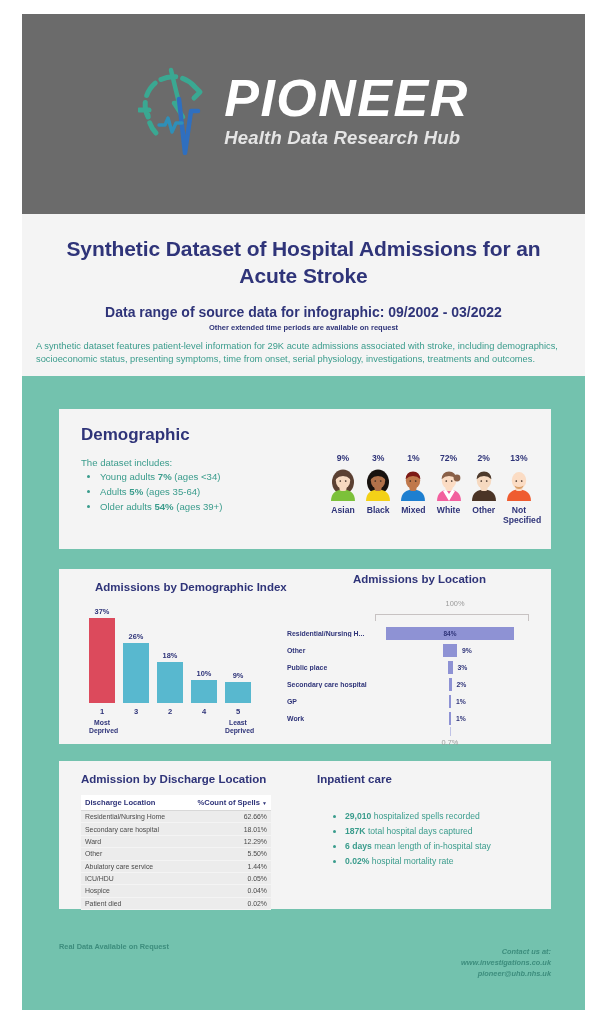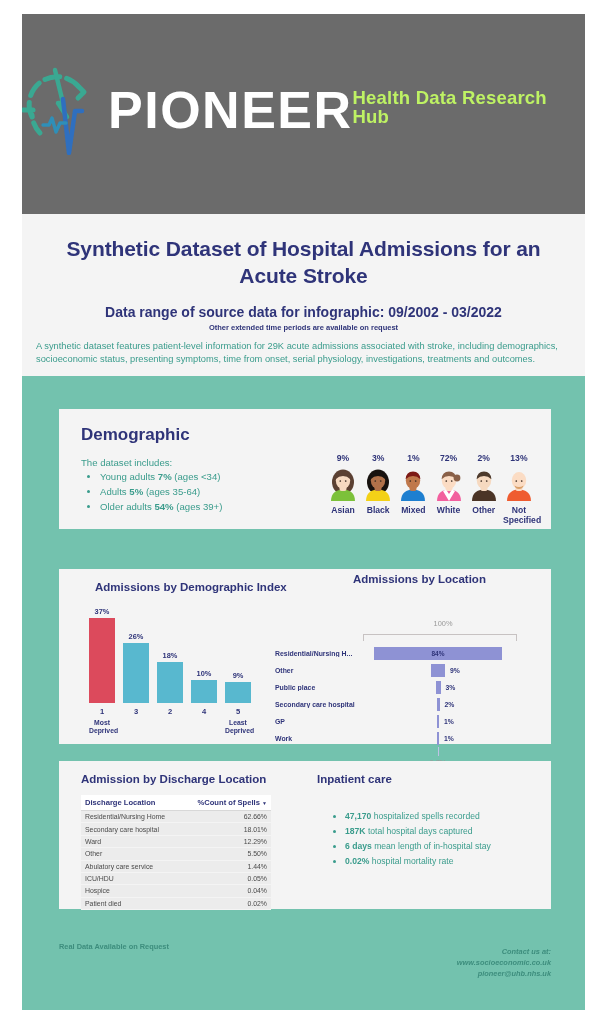--- a/index.html
+++ b/index.html
@@ -12,26 +12,26 @@
   .page{position:relative;width:607px;height:1024px;background:#ffffff;}
 
   
   .header{
     position:absolute;left:22px;top:14px;width:563px;height:200px;
     background:#6b6b6b;
     display:flex;align-items:center;justify-content:center;
   }
   .logo-wrap{display:flex;align-items:center;gap:12px;transform:translateY(-4px);}
   .logo-mark{width:74px;height:90px;flex:none;}
-  .logo-text{display:flex;flex-direction:row;line-height:1;}
+  .logo-text{display:flex;flex-direction:column;line-height:1;font-style:italic;}
   .logo-title{
     color:#ffffff;font-size:52px;font-weight:bold;letter-spacing:1.5px;
   }
   .logo-sub{
-    color:#bef264;font-size:18.5px;font-weight:bold;letter-spacing:.2px;
+    color:#e5e5e5;font-size:18.5px;font-weight:bold;letter-spacing:.2px;
     margin-top:5px;
   }
 
   
   .titleband{
     position:absolute;left:22px;top:214px;width:563px;height:162px;
     background:#f4f4f4;
   }
   .main-title{
     margin:0;padding:22px 24px 0 24px;
@@ -53,21 +53,21 @@
   .body-teal{
     position:absolute;left:22px;top:376px;width:563px;height:634px;
     background:#73c2ae;
   }
 
   .card{
     position:absolute;background:#f4f4f4;
   }
 
   
-  .card-demo{left:37px;top:33px;width:492px;height:120px;}
+  .card-demo{left:37px;top:33px;width:492px;height:140px;}
   .demo-h{
     margin:0;position:absolute;left:22px;top:16px;
     color:#2f3479;font-size:17px;font-weight:bold;
   }
   .demo-list{position:absolute;left:22px;top:48px;}
   .demo-lead{color:#3a9c8c;font-size:9.6px;margin:0 0 2px 0;}
   .demo-ul{margin:0;padding-left:19px;}
   .demo-ul li{
     color:#3a9c8c;font-size:9.6px;line-height:1.55;
   }
@@ -102,21 +102,21 @@
   .bar.hl{background:#dc4a5c;}
   .xlabels{
     position:absolute;left:30px;top:138px;width:180px;
     display:flex;gap:8px;
   }
   .xl{width:26px;text-align:center;color:#2f3479;font-size:7.6px;font-weight:bold;}
   .xnotes{position:absolute;left:30px;top:150px;width:180px;display:flex;gap:8px;}
   .xn{width:26px;text-align:center;color:#2f3479;font-size:6.8px;font-weight:bold;line-height:1.25;}
 
   
-  .funnel{position:absolute;left:216px;top:30px;width:240px;margin-top:20px;}
+  .funnel{position:absolute;left:228px;top:30px;width:240px;}
   .f-top{color:#9a9a9a;font-size:7.4px;text-align:center;position:relative;left:48px;}
   .f-axis{
     position:absolute;left:88px;top:15px;width:152px;height:6px;
     border-top:1px solid #c7c2c2;border-left:1px solid #c7c2c2;border-right:1px solid #c7c2c2;
   }
   .f-rows{position:absolute;left:0;top:26px;width:240px;}
   .f-row{height:17px;display:flex;align-items:center;}
   .f-name{
     width:86px;text-align:left;color:#2f3479;font-size:6.9px;font-weight:bold;
     white-space:nowrap;overflow:hidden;
@@ -425,28 +425,28 @@
             </tr>
             <tr>
               <td>Patient died</td>
               <td class="r">0.02%</td>
             </tr>
           </tbody>
       </table>
 
       <div class="inp-title">Inpatient care</div>
       <ul class="inp-ul" id="inp-bullets">
-          <li><b>47,170</b><span> hospitalized spells recorded</span></li>
+          <li><b>29,010</b><span> hospitalized spells recorded</span></li>
           <li><b>187K</b><span> total hospital days captured</span></li>
           <li><b>6 days</b><span> mean length of in-hospital stay</span></li>
           <li><b>0.02%</b><span> hospital mortality rate</span></li>
         </ul>
     </div>
 
     <div class="real-note">Real Data Available on Request</div>
     <div class="contact">
       <div>Contact us at:</div>
-      <div>www.socioeconomic.co.uk</div>
+      <div>www.investigations.co.uk</div>
       <div>pioneer@uhb.nhs.uk</div>
     </div>
 
   </div>
 </div>
 
 </body></html>

